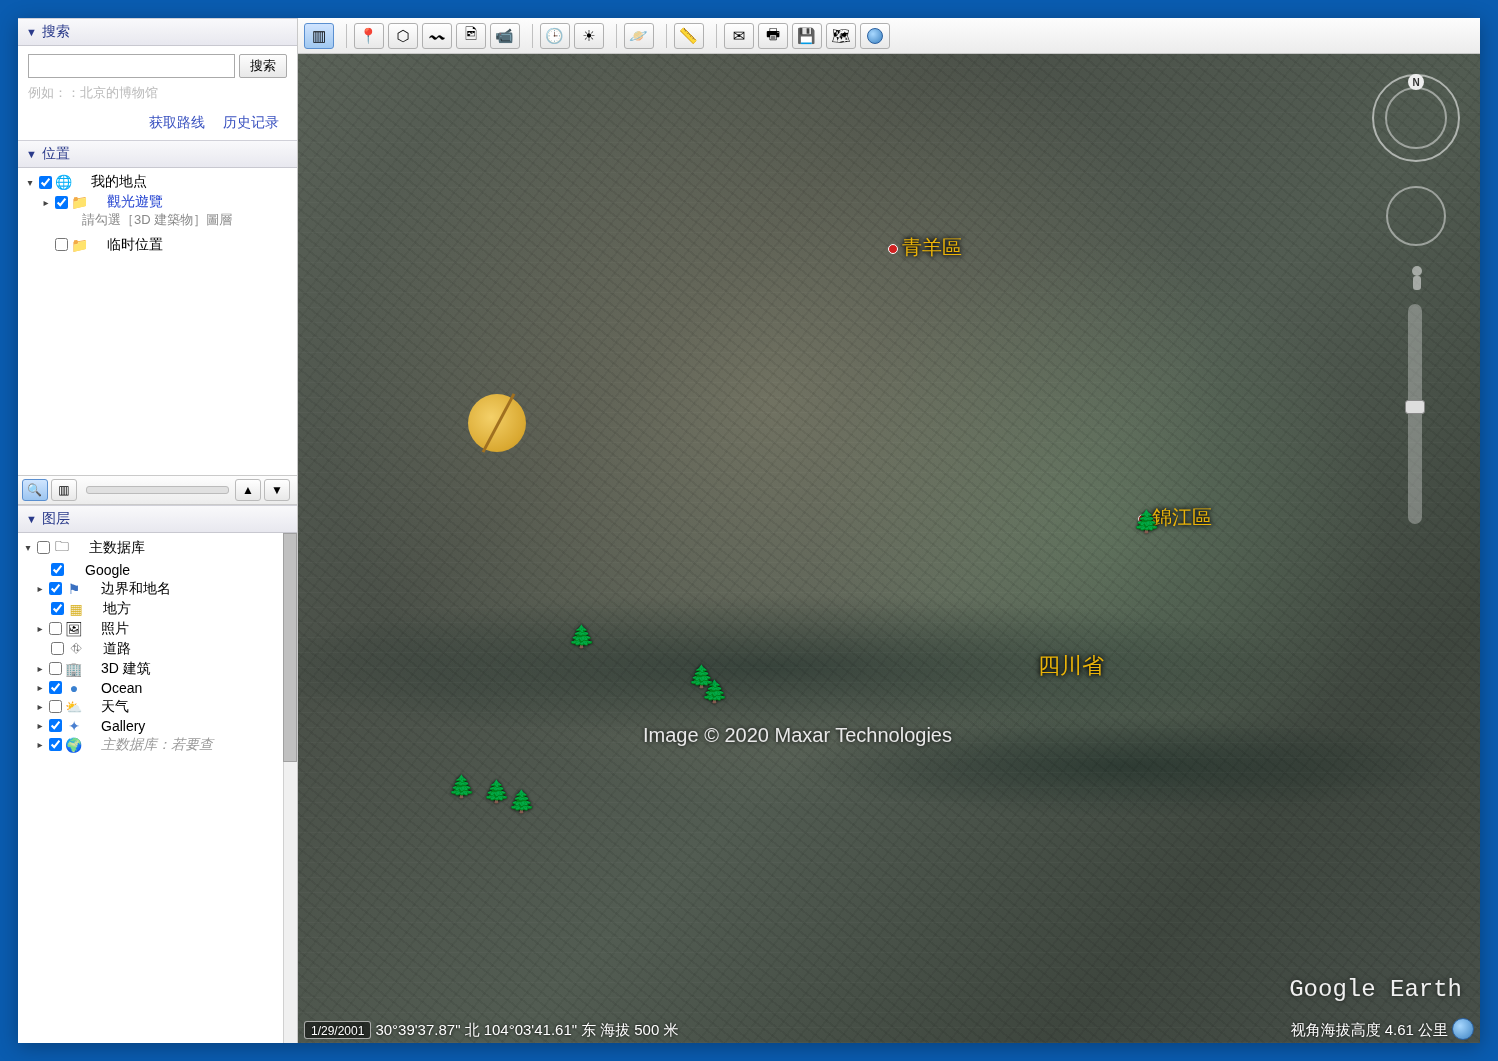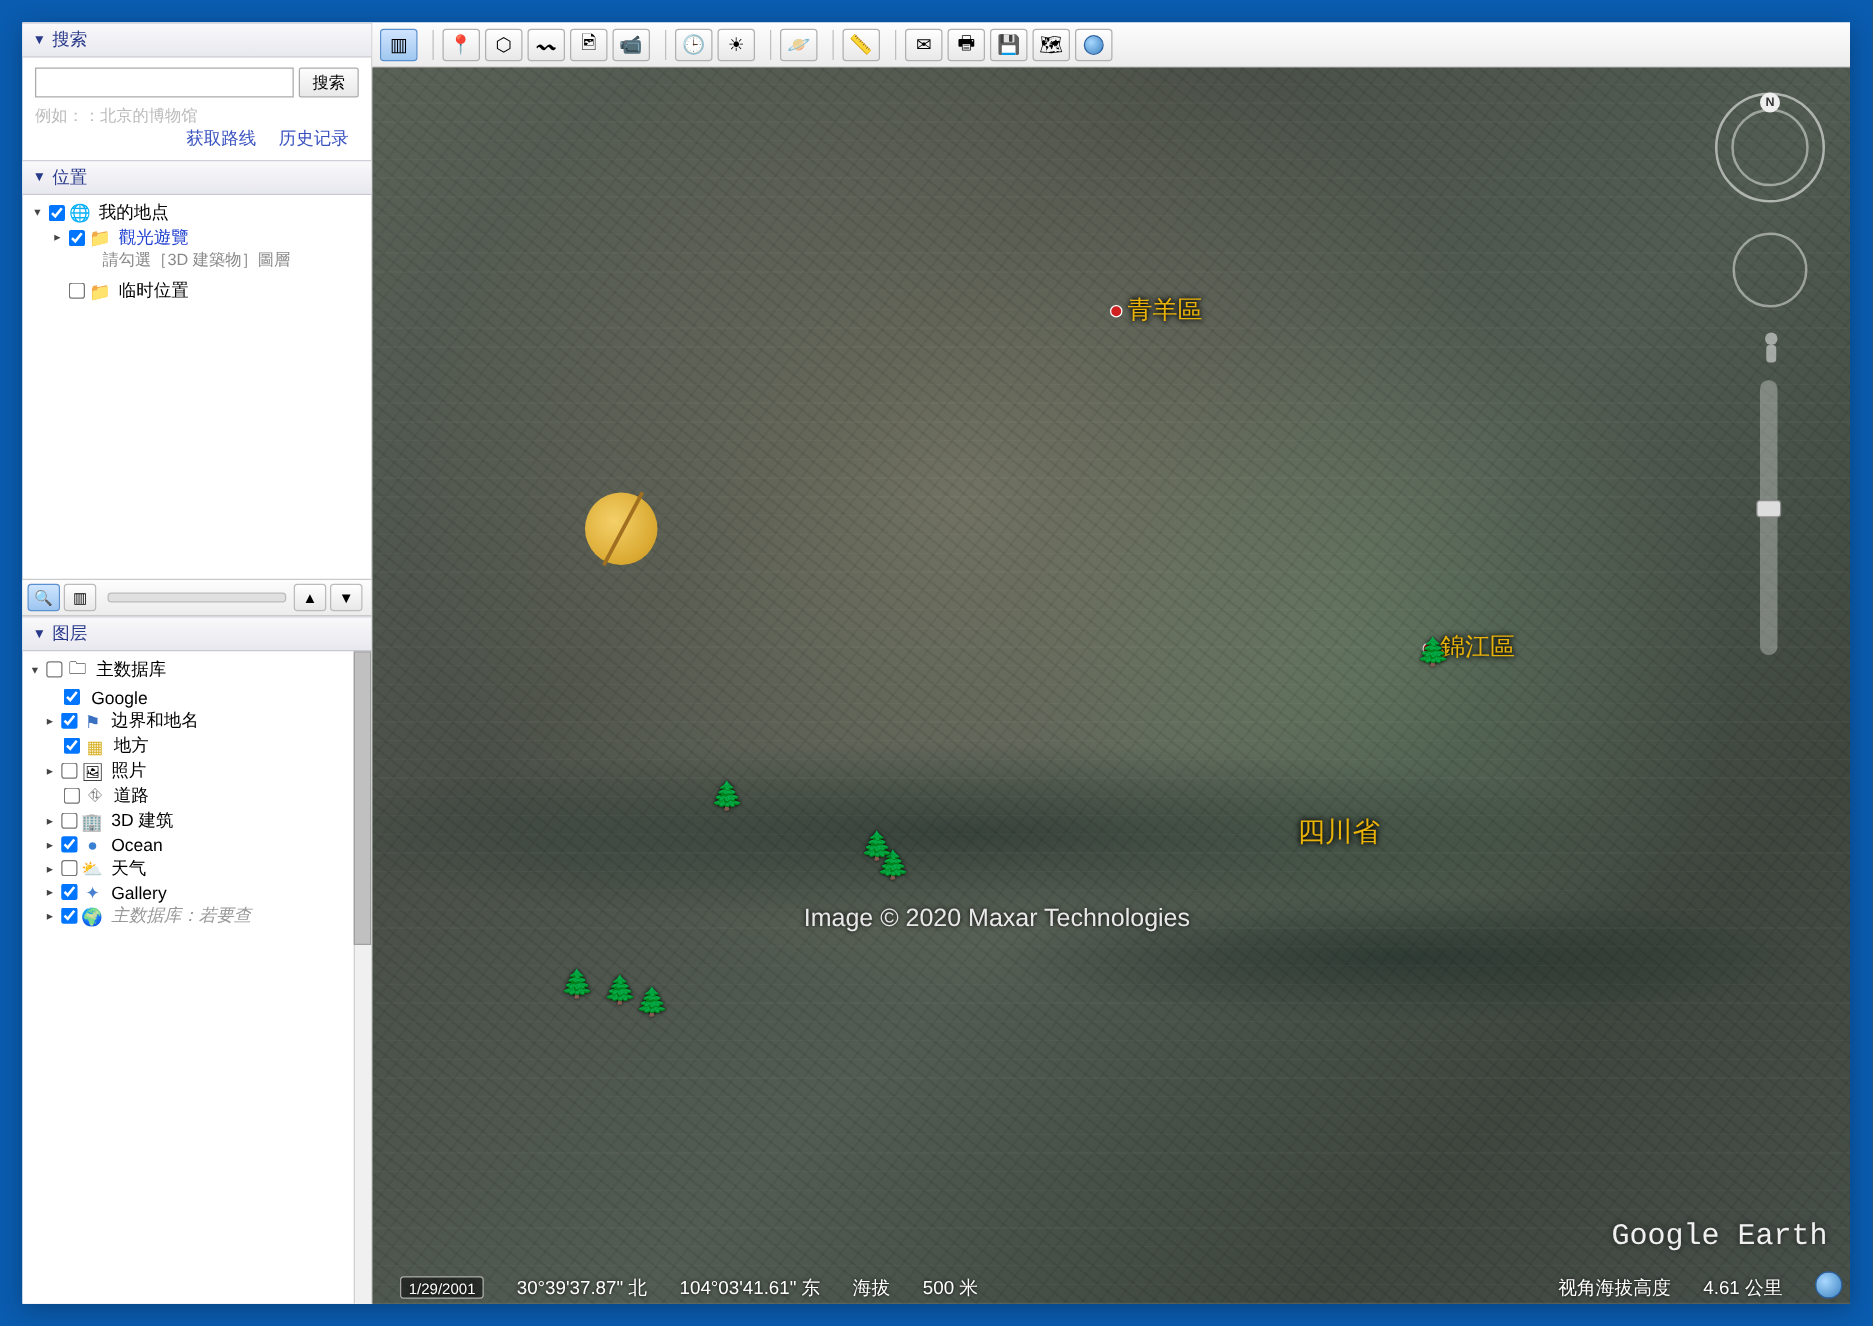--- a/index.html
+++ b/index.html
@@ -77,28 +77,28 @@
 .search-row button {
   height: 24px;
   padding: 0 10px;
   background: linear-gradient(#fdfdfd,#e8e8e8);
   border: 1px solid #aaa;
   border-radius: 2px;
   font-size: 13px;
   cursor: pointer;
 }
 .search-example { color: #bbb; font-size: 13px; margin-top: 6px; }
-.search-links { display: flex; justify-content: flex-end; gap: 18px; margin-top: 0; padding-right: 8px; }
+.search-links { display: flex; justify-content: flex-end; gap: 18px; margin-top: 12px; padding-right: 8px; }
 .search-links span { color: #3a52c0; cursor: pointer; font-size: 14px; }
 .places-body { flex: 0 0 auto; padding: 4px 6px 220px 6px; font-size: 14px; }
 .tree-row { display: flex; align-items: center; padding: 1px 0; }
 .tree-arrow { width: 12px; text-align: center; font-size: 10px; cursor: pointer; color: #444; }
 .tree-check { margin: 0 3px; cursor: pointer; }
 .tree-icon { width: 18px; text-align: center; font-size: 14px; }
-.tree-label { margin-left: 6px; }
+.tree-label { margin-left: 18px; }
 .blue-link { color: #2040d0; }
 .grey-text { color: #888; padding-left: 58px; font-size: 13px; line-height: 1.3; }
 .places-toolbar {
   height: 30px;
   border-top: 1px solid #cacaca;
   border-bottom: 1px solid #cacaca;
   background: linear-gradient(#fdfdfd,#ececec);
   display: flex;
   align-items: center;
   padding: 0 4px;
@@ -217,29 +217,29 @@
 .ge-logo {
   position: absolute;
   right: 18px; bottom: 40px;
   font-size: 24px;
   color: #f0f0f0;
   font-family: Liberation Mono, monospace;
   text-shadow: 0 0 5px rgba(0,0,0,0.7);
 }
 .statusbar {
   position: absolute;
-  bottom: 0; left: 16px; right: 0;
+  bottom: 0; left: 0; right: 0;
   height: 26px;
   display: flex;
   align-items: center;
   color: #fff;
   font-size: 15px;
   text-shadow: 0 0 3px #000;
   padding: 0 6px;
-  gap: 26px;
+  gap: 4px;
 }
 .statusbar .spacer { flex: 1; }
 .compass {
   position: absolute;
   right: 20px; top: 20px;
   width: 88px; height: 88px;
   border: 2px solid rgba(255,255,255,0.55);
   border-radius: 50%;
   display:flex; align-items:center; justify-content:center;
 }

